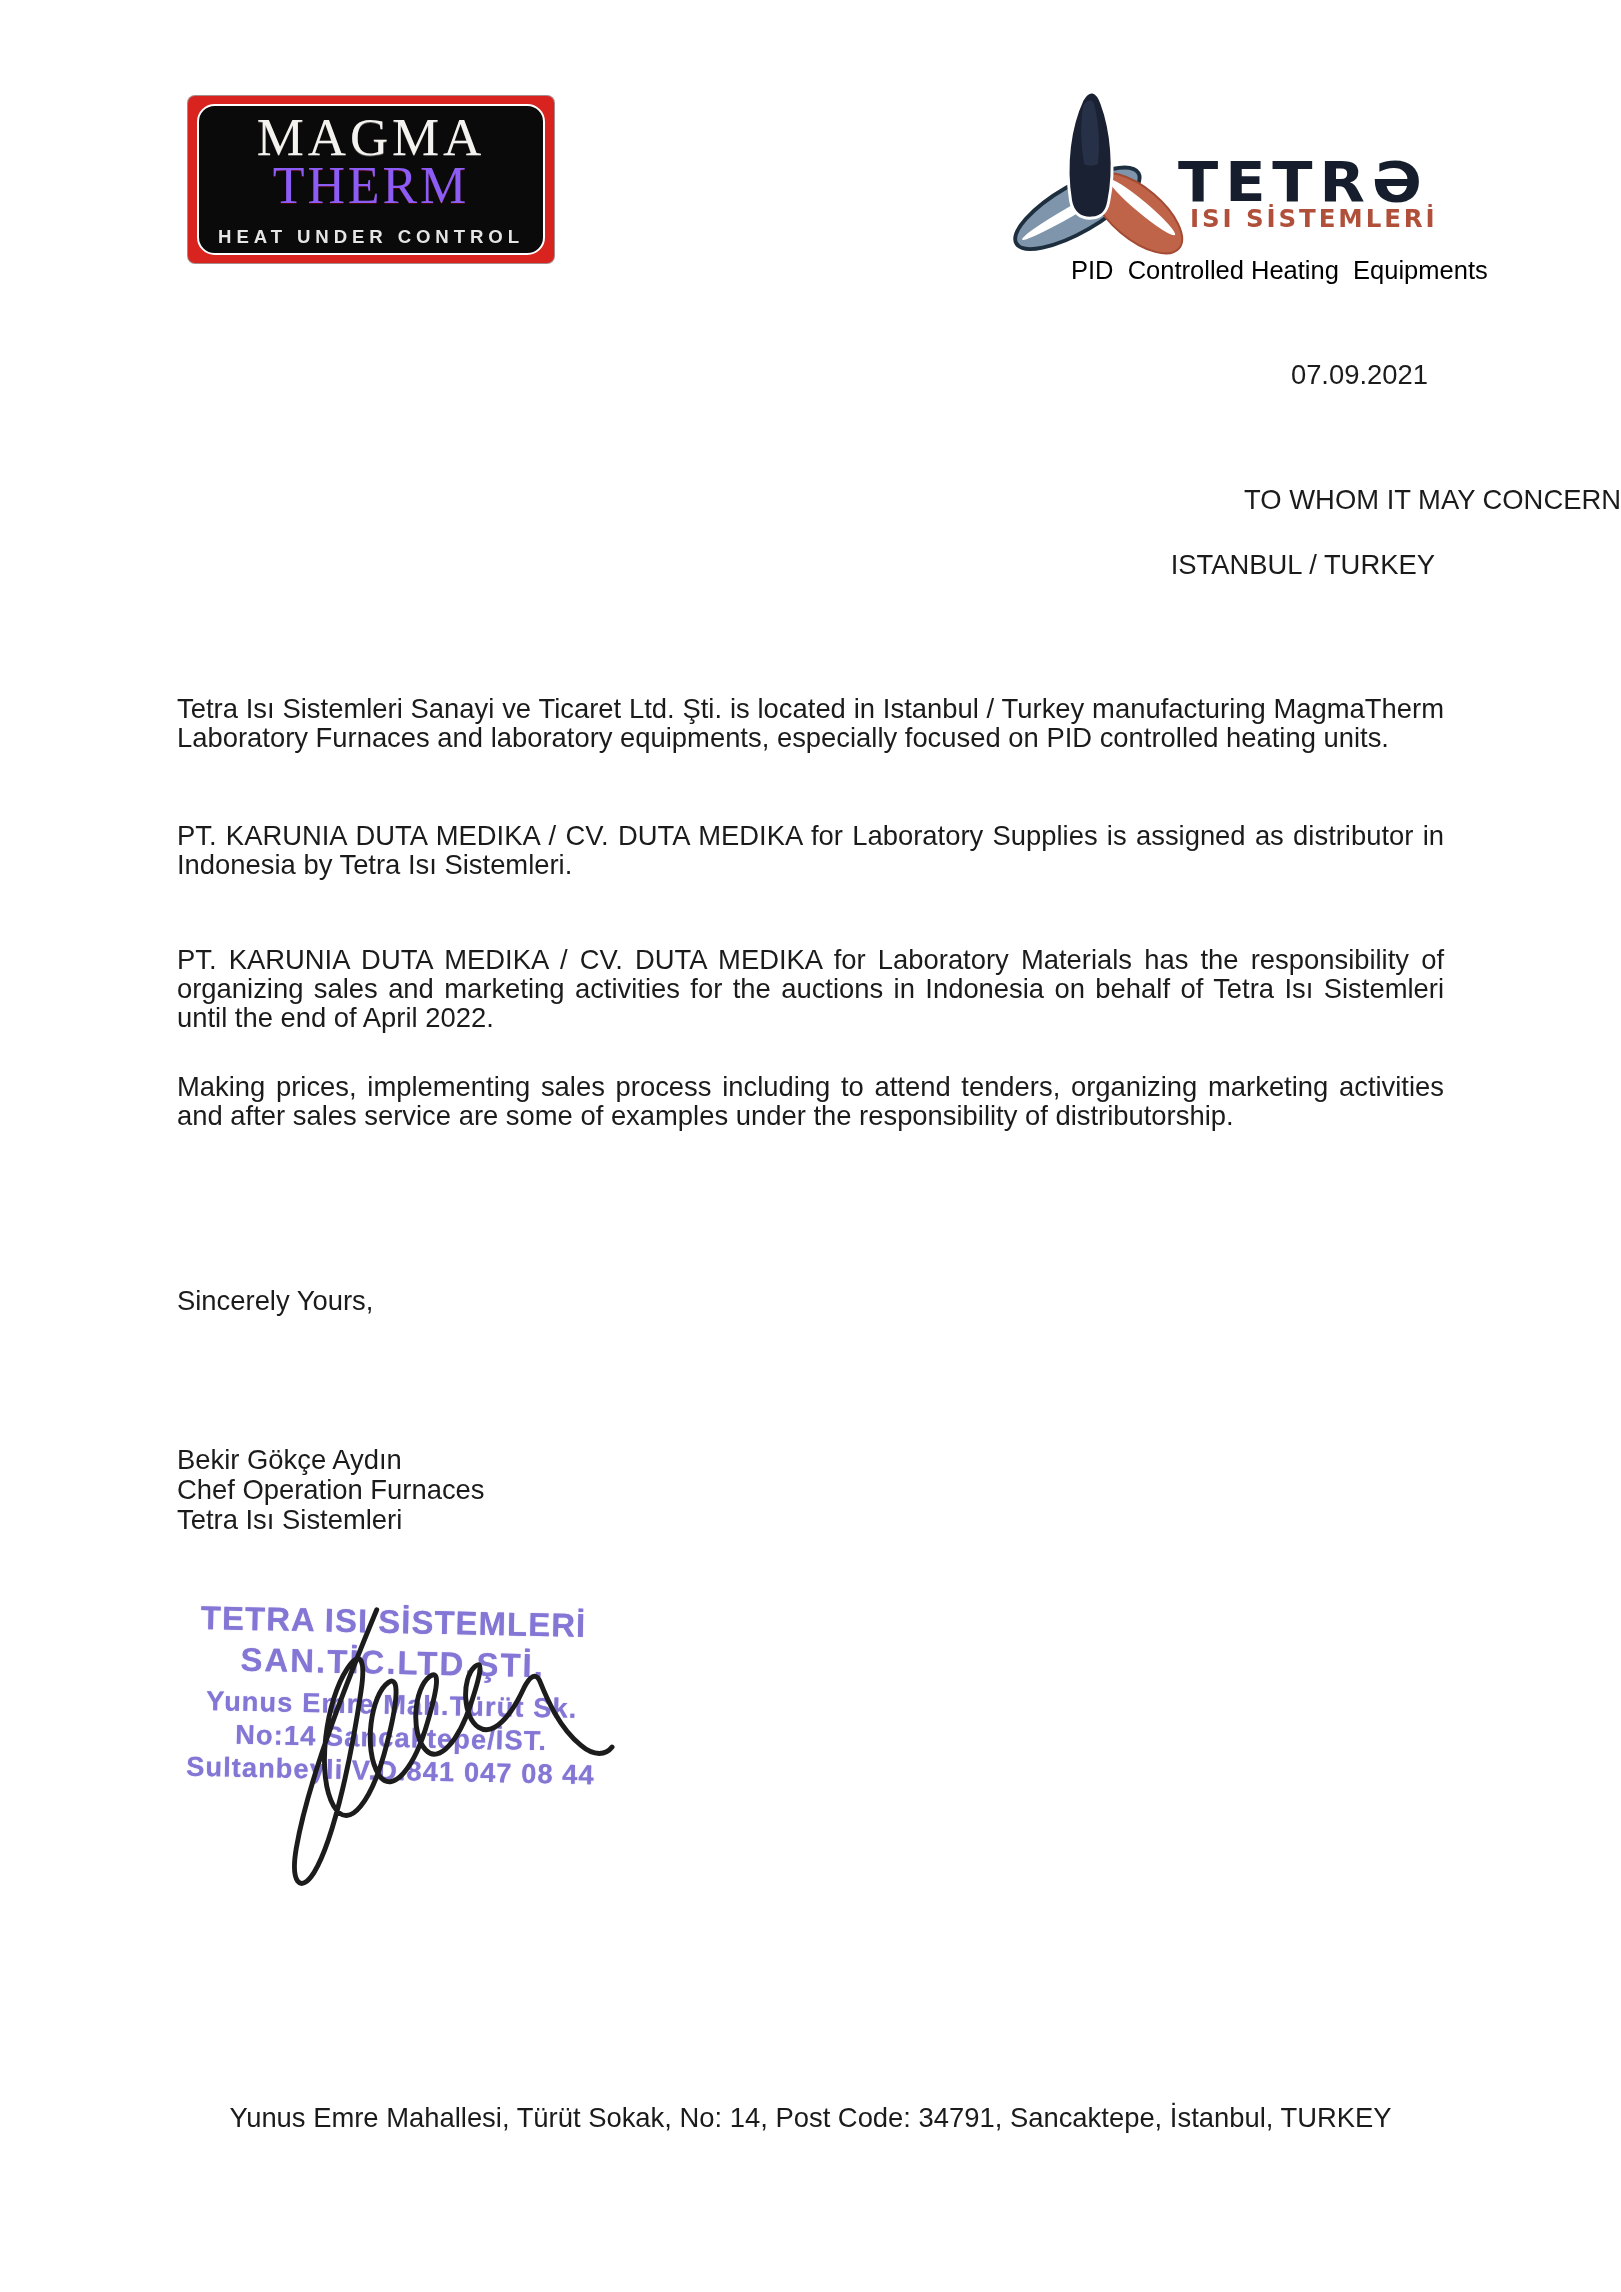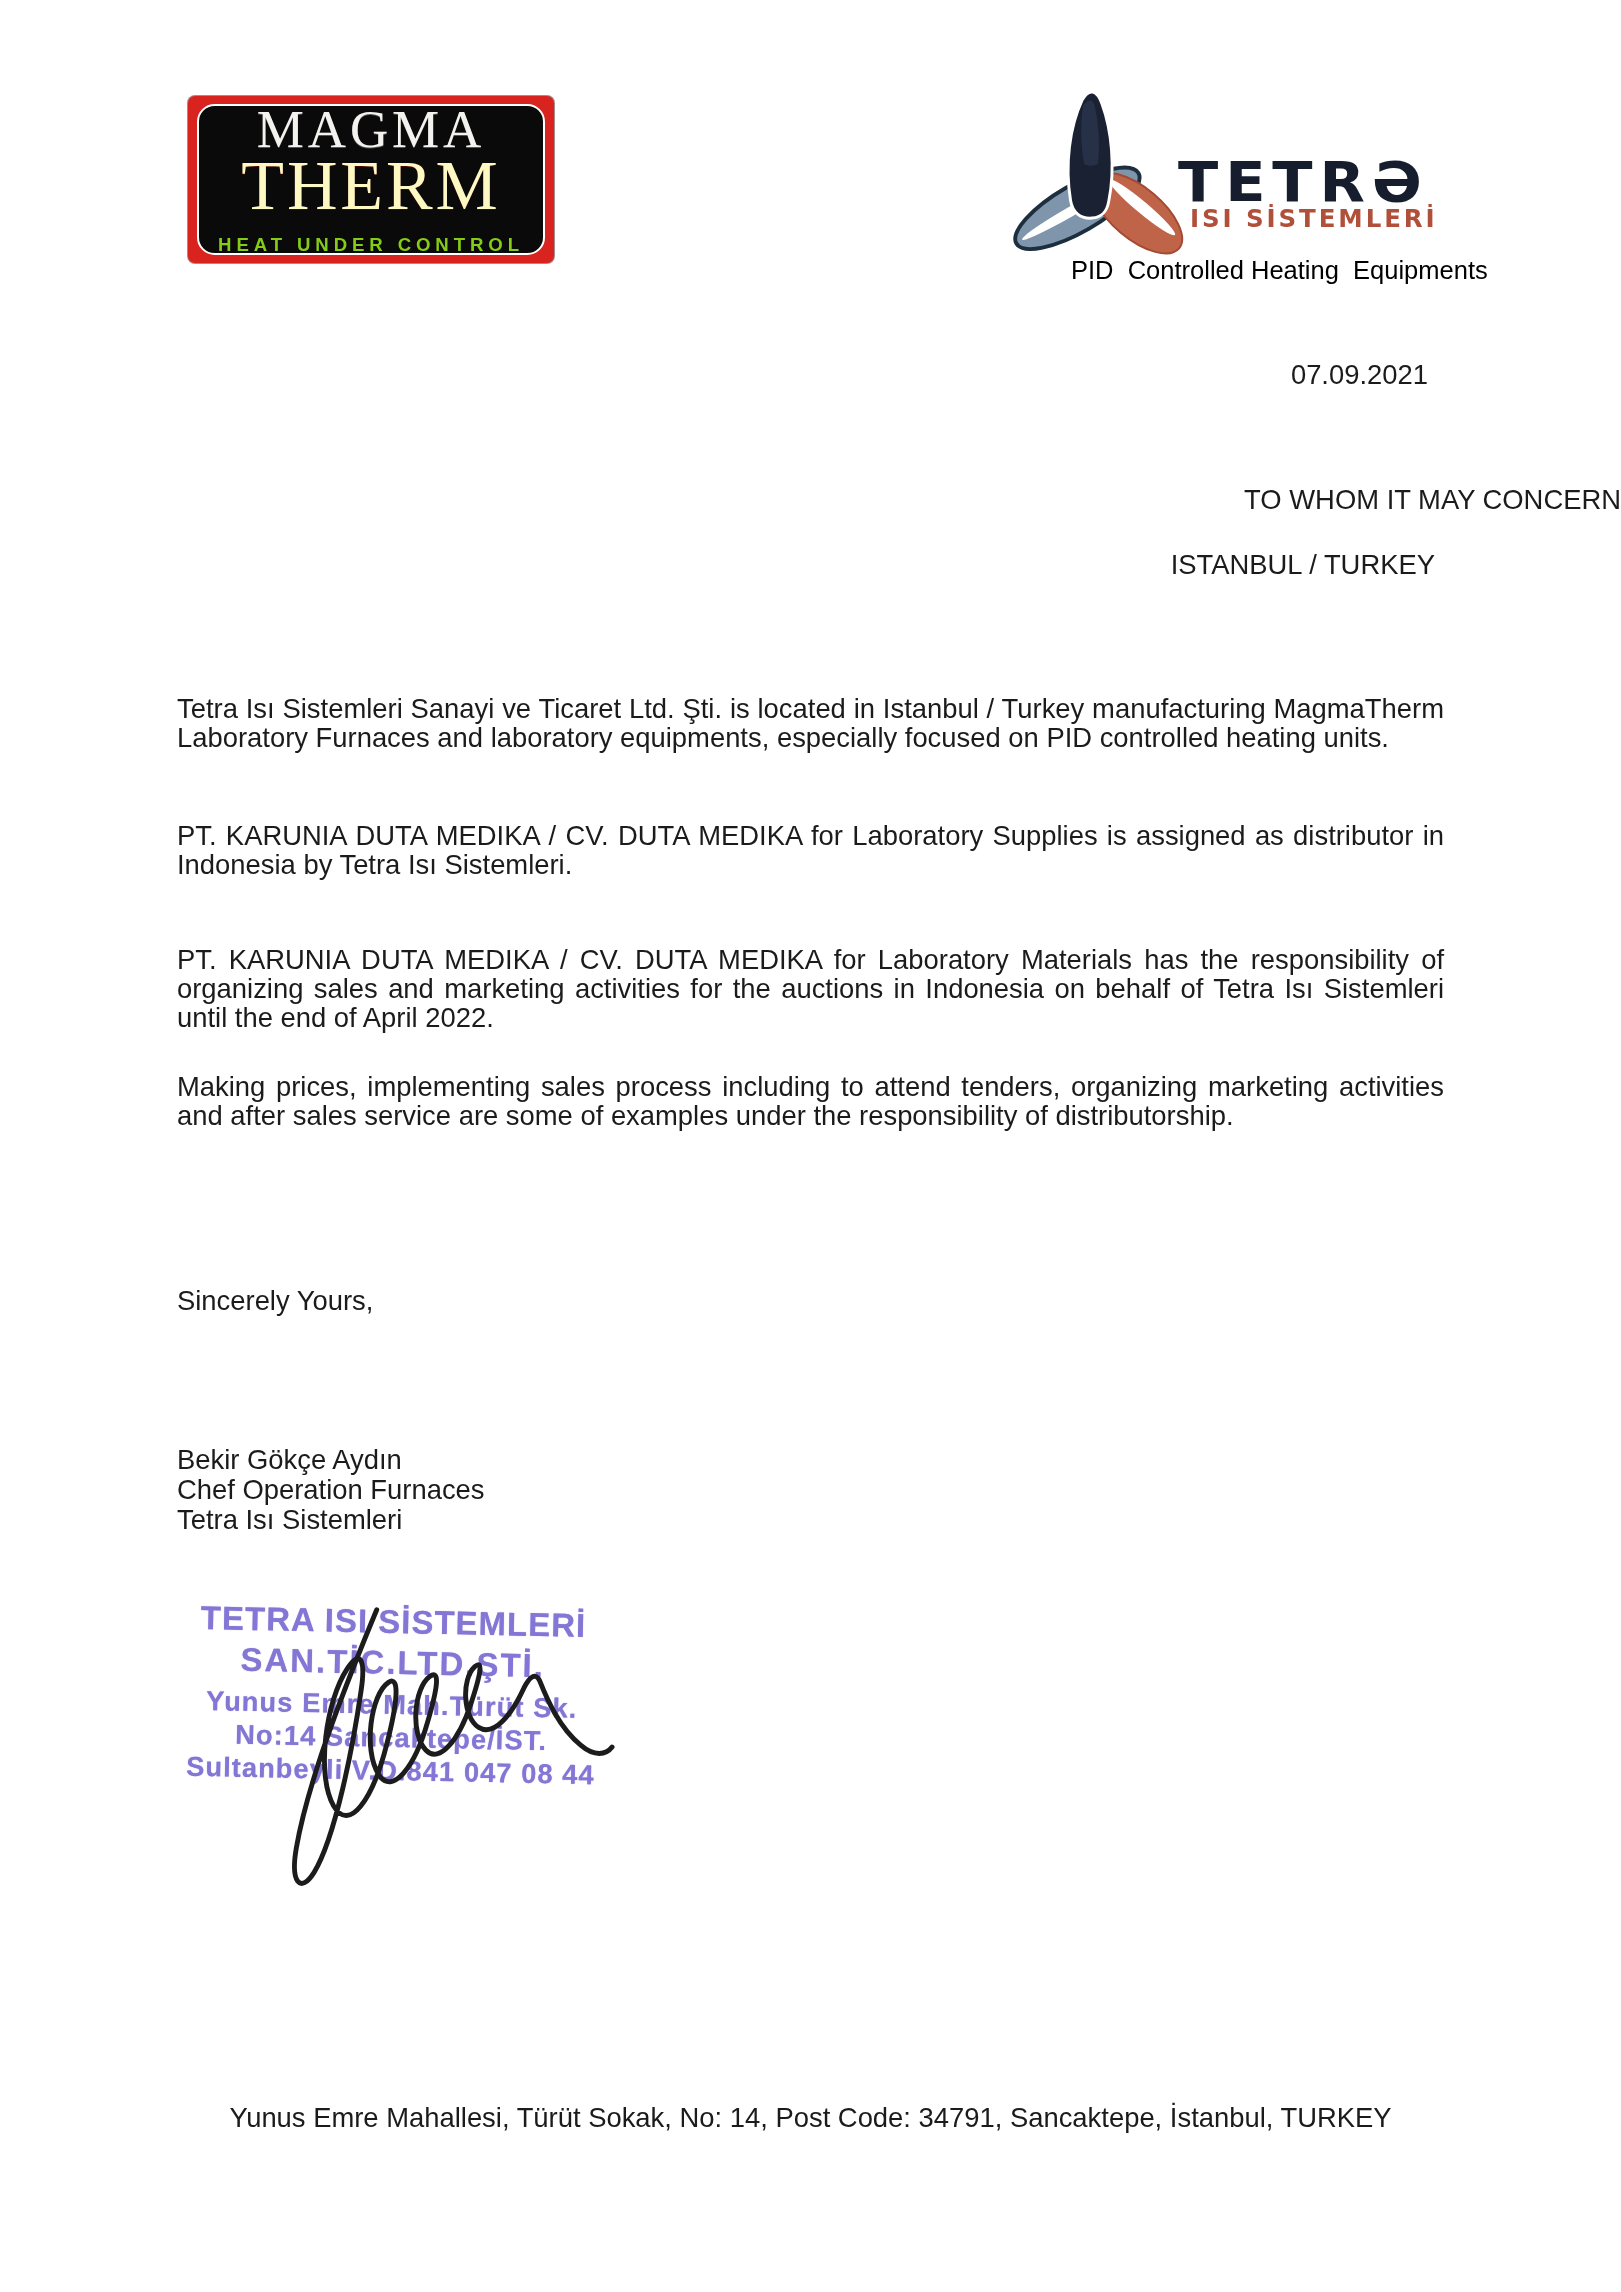--- a/index.html
+++ b/index.html
@@ -7,23 +7,23 @@
         font-family:"Liberation Sans",sans-serif;color:#1b1b1b;}
 
   
   .magma-outer{position:absolute;left:188px;top:96px;width:366px;height:167px;
                background:#d8231f;border-radius:7px;box-shadow:0 0 0 1px rgba(60,0,0,.45);}
   .magma-inner{position:absolute;left:8.8px;top:7.8px;right:8.8px;bottom:7.8px;background:#0a0a0a;
                border:2.9px solid #ffffff;border-radius:17.6px;display:flex;flex-direction:column;
                align-items:center;justify-content:center;}
   .magma-word1{font-family:"Liberation Serif",serif;font-size:53px;line-height:1;color:#f4f2ef;
                letter-spacing:3.9px;text-shadow:0 1px 0 #555;}
-  .magma-word2{font-family:"Liberation Serif",serif;font-size:70px;line-height:.92;color:#fef9c3;
+  .magma-word2{font-family:"Liberation Serif",serif;font-size:52px;line-height:.92;color:#8b5cf6;
                letter-spacing:2.9px;margin-top:-2px;text-shadow:0 1px 0 #4a0505;}
-  .magma-tagline{font-size:18.6px;font-weight:bold;letter-spacing:4.9px;color:#84cc16;margin-top:16px;}
+  .magma-tagline{font-size:18.6px;font-weight:bold;letter-spacing:4.9px;color:#e5e5e5;margin-top:16px;}
 
   
   .tetra-propeller{position:absolute;left:1005px;top:86px;width:181px;height:181px;}
   .tetra-brand{position:absolute;left:1178px;top:155px;font-family:"DejaVu Sans",sans-serif;
                font-weight:bold;font-size:59px;line-height:1;letter-spacing:6.9px;color:#161e2e;
                transform:scaleY(.92);transform-origin:left top;}
   .tetra-sub{position:absolute;left:1190px;top:207px;font-family:"DejaVu Sans",sans-serif;
              font-weight:bold;font-size:24.5px;line-height:1;letter-spacing:2.9px;color:#b0503a;}
   .tetra-tagline{position:absolute;left:1071px;top:256px;font-size:25.5px;line-height:1.1;
                  color:#000;white-space:pre;}

